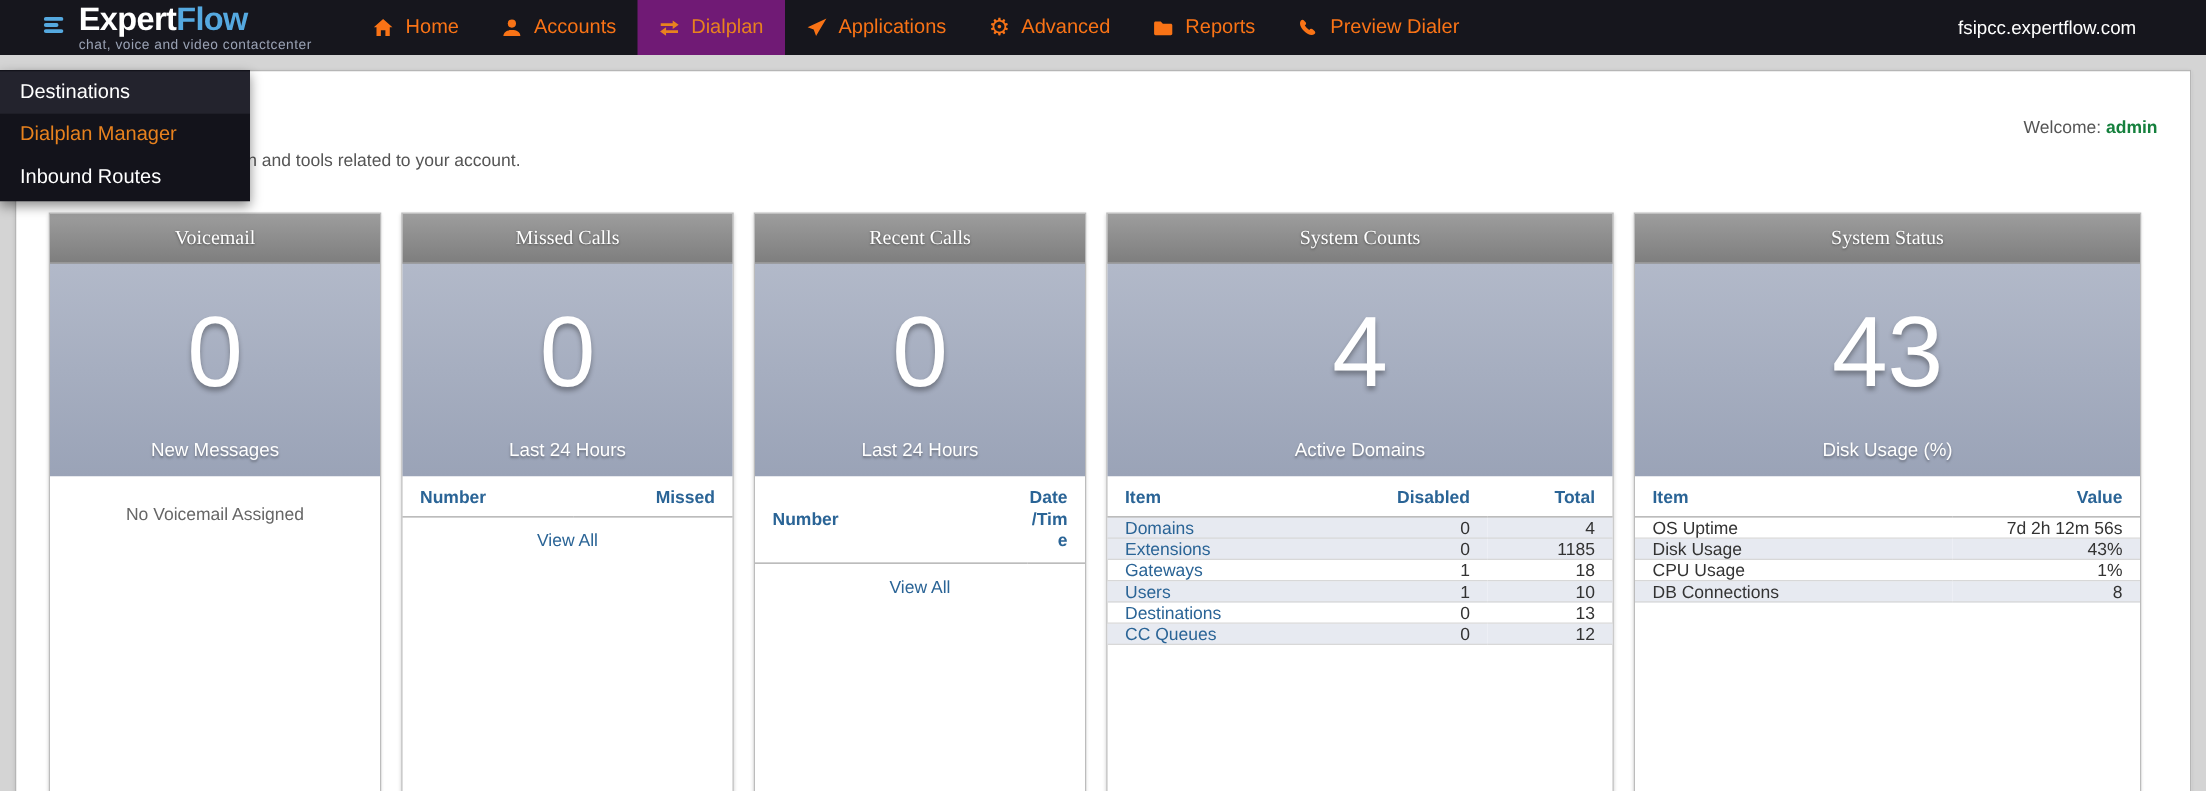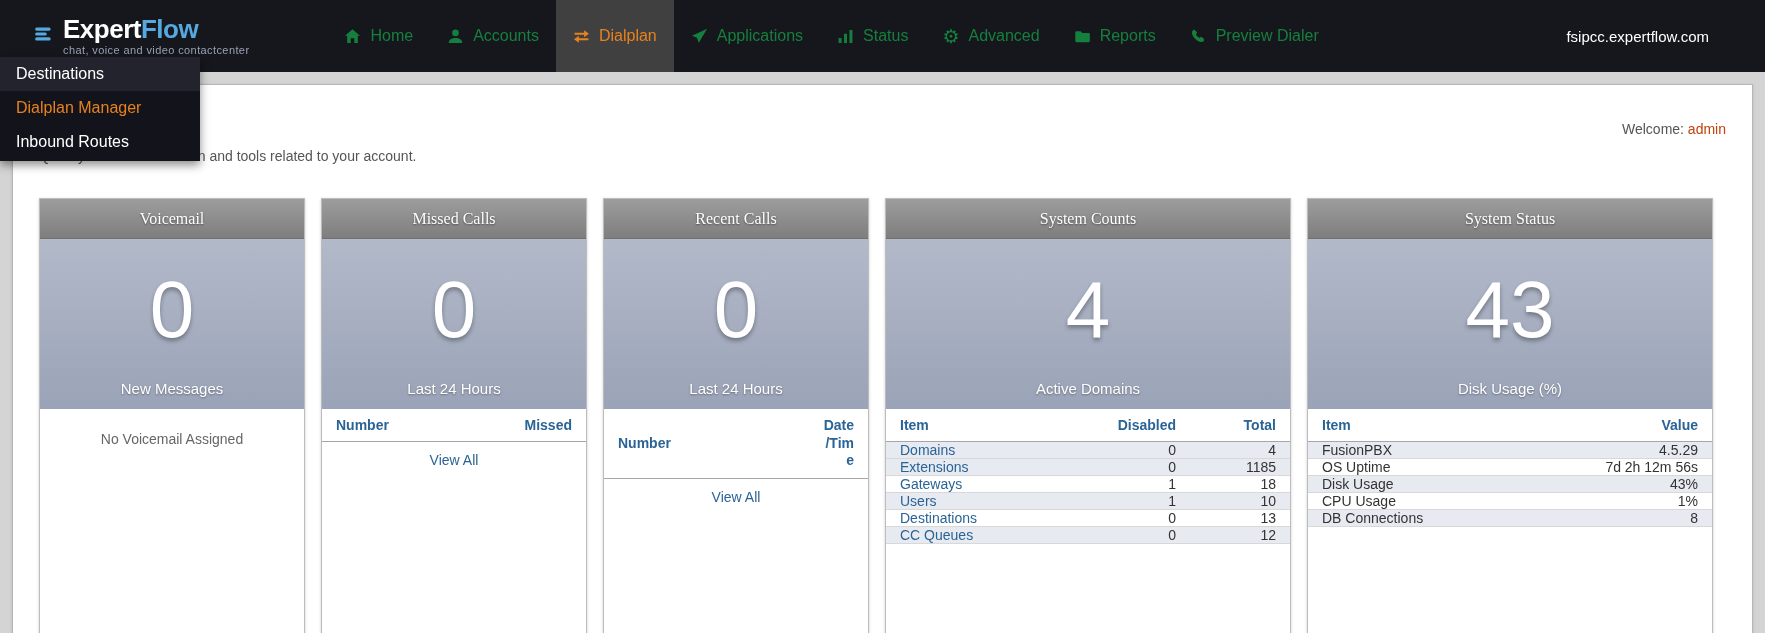--- a/index.html
+++ b/index.html
@@ -6,39 +6,38 @@
   html, body {
     margin: 0; padding: 0;
     width: 1765px; height: 633px;
     overflow: hidden;
     background: #d4d4d4;
     font-family: "Liberation Sans", sans-serif;
   }
 
   
   .navbar {
-    height: 72px; background: #16161d;
+    height: 44px; background: #16161d;
     display: flex; align-items: stretch;
     color: #f1f1f1;
-    gap: 46px;
   }
   .logo { display: flex; align-items: center; gap: 9px; padding-left: 34px; cursor: pointer; }
   .logo-text { line-height: 1; }
   .logo-main { font-size: 26px; font-weight: bold; letter-spacing: -0.5px; }
   .logo-expert { color: #ffffff; }
   .logo-flow { color: #55a9e0; }
   .logo-tagline { font-size: 11px; color: #9aa2b4; margin-top: 3px; letter-spacing: 0.4px; }
 
   .nav { display: flex; margin-left: 32px; }
   .nav-item {
     display: flex; align-items: center; gap: 9px;
-    padding: 0 17px; font-size: 16px; color: #15803d;
+    padding: 0 17px; font-size: 16px; color: #f97316;
     text-decoration: none; position: relative; cursor: pointer;
   }
-  .nav-item.active { background: #404040; color: #e8821e; text-align: right; }
+  .nav-item.active { background: #701a75; color: #e8821e; text-align: right; }
   .nav-icon { width: 17px; height: 17px; fill: currentColor; display: block; }
   .glyph-icon { font-size: 19px; line-height: 1; }
 
   .dropdown {
     position: absolute; top: 56px; left: 0; width: 200px;
     background: #13131b; box-shadow: 0 4px 9px rgba(0,0,0,.45);
     z-index: 10; padding: 1px 0 2px;
   }
   .dropdown-item {
     display: block; padding: 8px 16px; font-size: 16px;
@@ -52,21 +51,21 @@
   
   .card {
     margin: 12px 12px 0; background: #ffffff;
     border: 1px solid #b6b6b6; height: 900px;
     padding: 0 26px; box-shadow: 0 1px 3px rgba(0,0,0,.12);
   }
   .page-head { display: flex; justify-content: space-between; padding-top: 30px; }
   .page-title { margin: 0; font-size: 22px; font-weight: bold; color: #8d1b1b; }
   .subtitle { margin: 7px 0 0; font-size: 14px; color: #555; }
   .welcome { font-size: 14px; color: #555; padding-top: 6px; white-space: nowrap; }
-  .welcome a { color: #c2410c; text-decoration: none; cursor: pointer; }
+  .welcome a { color: #15803d; text-decoration: none; cursor: pointer; font-weight: bold; }
 
   
   .panels { display: flex; gap: 16px; margin-top: 34px; align-items: flex-start; }
   .panel {
     border: 1px solid #bcbcbc; background: #fff; min-height: 560px;
     box-shadow: 0 1px 3px rgba(0,0,0,.18); flex: none;
   }
   .panel.small { width: 266px; }
   .panel.large { width: 406px; }
   .panel-header {
@@ -158,28 +157,20 @@
 
     <a class="nav-item">
       <span>
           <svg class="nav-icon" viewBox="0 0 16 16">
             <path d="M15.2.8 1 7.3l4.6 1.8L7.4 14l2.3-4.1z"></path>
           </svg>
         </span>
       <span>Applications</span>
     </a>
     <a class="nav-item">
-      <span>
-          <svg class="nav-icon" viewBox="0 0 16 16">
-            <path d="M1.5 9.5h2.8V14H1.5zM6.6 5.5h2.8V14H6.6zM11.7 1.8h2.8V14h-2.8z"></path>
-          </svg>
-        </span>
-      <span>Status</span>
-    </a>
-    <a class="nav-item">
       <span class="glyph-icon">⚙</span>
       <span>Advanced</span>
     </a>
     <a class="nav-item">
       <span>
           <svg class="nav-icon" viewBox="0 0 16 16">
             <path d="M1.2 4.1c0-.6.5-1.1 1.1-1.1h3.9l1.6 1.7h6c.6 0 1.1.5 1.1 1.1v6.4c0 .6-.5 1.1-1.1 1.1H2.3c-.6 0-1.1-.5-1.1-1.1z"></path>
           </svg>
         </span>
       <span>Reports</span>
@@ -312,24 +303,20 @@
           <div class="count-label">Disk Usage (%)</div>
         </div>
         <table>
           <thead>
               <tr>
             <th>Item</th>
             <th class="num col-value">Value</th>
           </tr>
             </thead>
           <tbody>
-            <tr class="shade">
-              <td>FusionPBX</td>
-              <td class="num">4.5.29</td>
-            </tr>
             <tr>
               <td>OS Uptime</td>
               <td class="num">7d 2h 12m 56s</td>
             </tr>
             <tr class="shade">
               <td>Disk Usage</td>
               <td class="num">43%</td>
             </tr>
             <tr>
               <td>CPU Usage</td>

